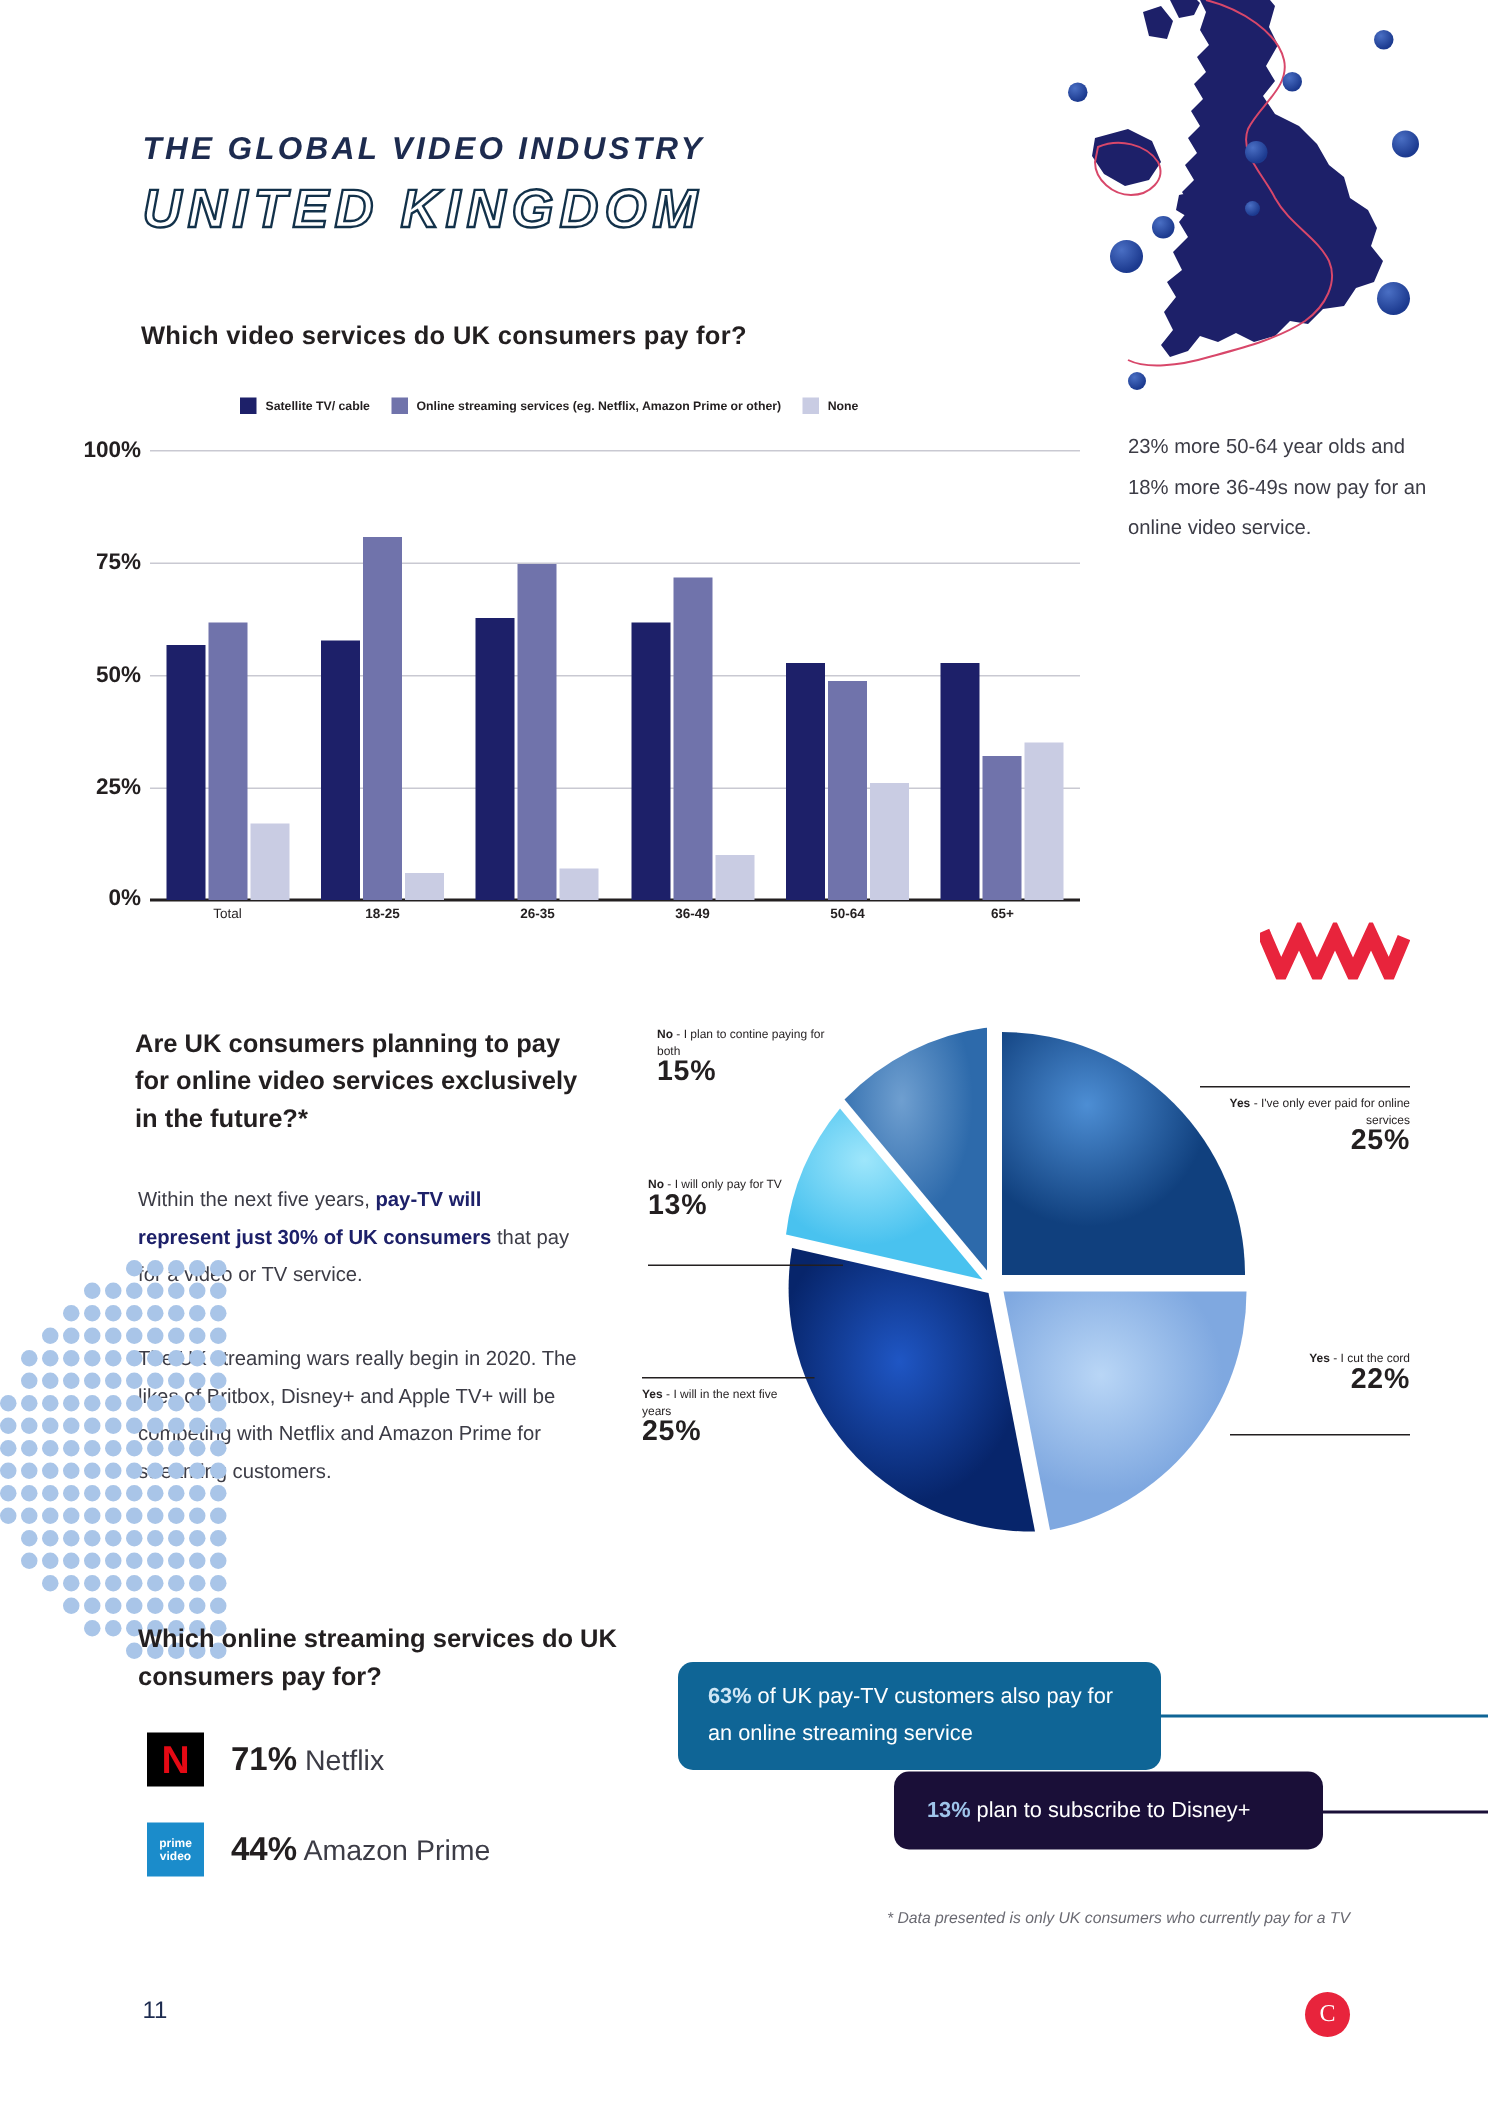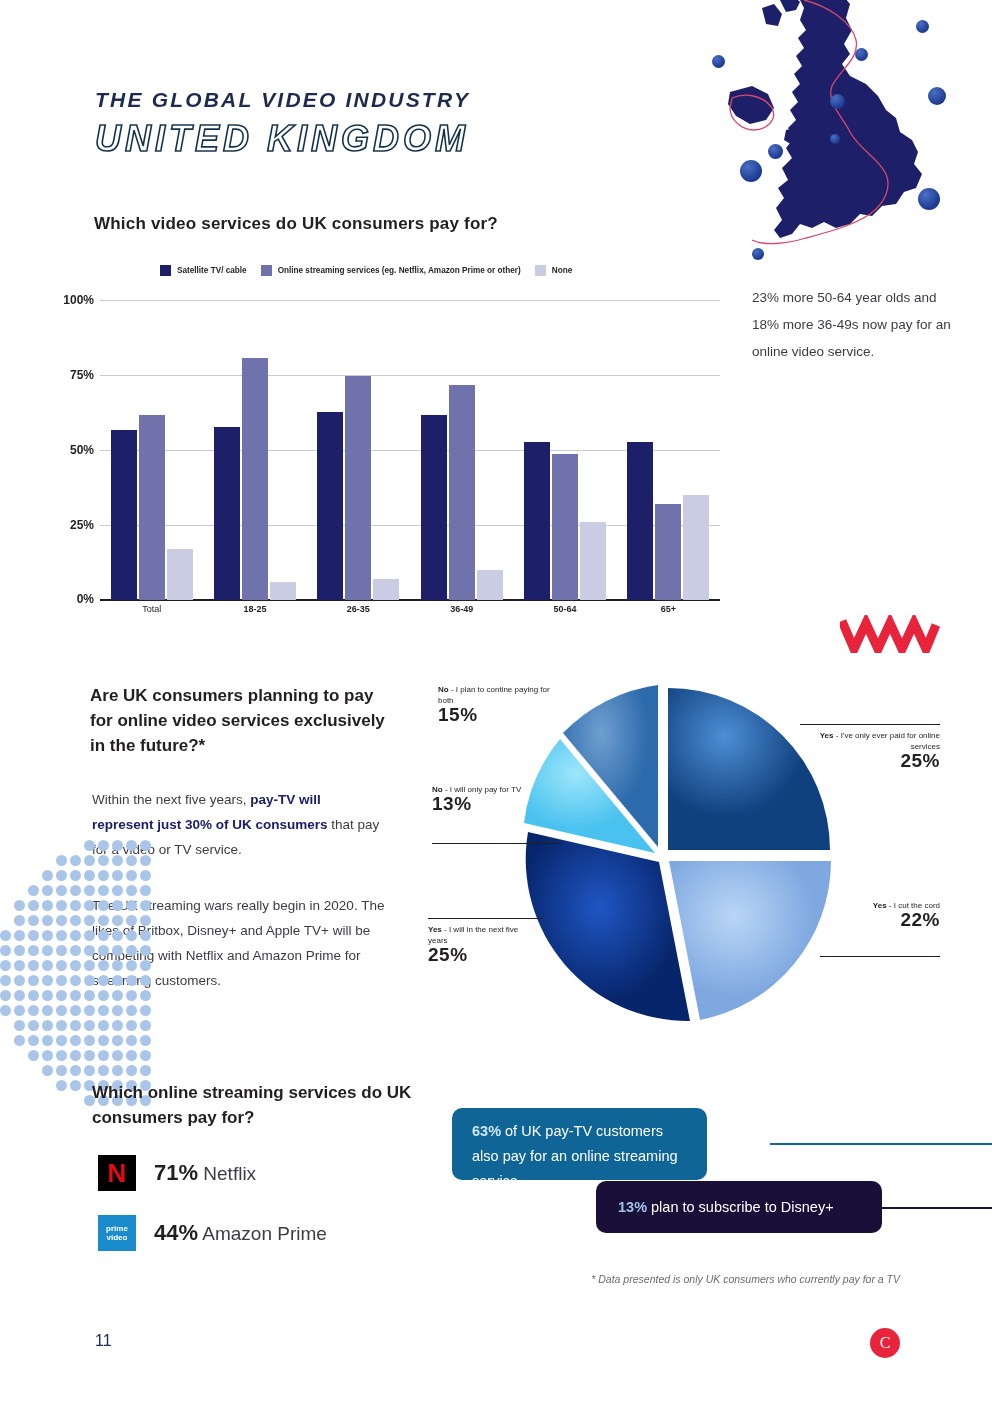--- a/index.html
+++ b/index.html
@@ -39,21 +39,21 @@
   }
   .legend { position:absolute; left:160px; top:265px; display:flex; align-items:center; gap:14px; }
   .legend-item { display:flex; align-items:center; gap:6px; }
   .legend-swatch { width:11px; height:11px; display:inline-block; }
   .legend-label { font-size:8.2px; font-weight:bold; color:#231f20; white-space:nowrap; }
 
   .chart { position:absolute; left:60px; top:300px; width:660px; height:300px; }
   .axis-label {
     position:absolute; right:100%; margin-right:6px;
     transform:translateY(-50%);
-    font-size:12px; font-weight:bold; color:#231f20; white-space:nowrap;
+    font-size:15px; font-weight:bold; color:#231f20; white-space:nowrap;
   }
   .gridline { position:absolute; left:40px; right:0; height:1px; background:#c9c9d2; }
   .gridline.base { background:#231f20; height:1.5px; }
   .plot { position:absolute; left:40px; right:0; top:0; bottom:0; display:flex; }
   .group { flex:1; display:flex; align-items:flex-end; justify-content:center; gap:2px; position:relative; }
   .bar { width:26px; }
   .cat-label {
     position:absolute; top:304px; transform:translateX(-50%);
     font-size:9px; color:#231f20; white-space:nowrap;
   }
@@ -110,21 +110,21 @@
 
   .nf-box { width:38px; height:36px; background:#000; display:flex; align-items:center; justify-content:center;
             color:#e50914; font-weight:bold; font-size:26px; font-family:"Liberation Sans", sans-serif; }
   .pv-box { width:38px; height:36px; background:#1b8ccb; display:flex; flex-direction:column;
             align-items:center; justify-content:center; color:#fff; font-size:8px; font-weight:bold; line-height:9px; }
   .now-box { font-size:22px; font-weight:bold; color:#10276b; letter-spacing:-1px; width:100px; }
   .now-box sup { font-size:10px; }
 
   
   .callout1 {
-    position:absolute; left:452px; top:1108px; width:255px; height:72px;
+    position:absolute; left:452px; top:1108px; width:322px; height:72px;
     background:#0f6596; border-radius:10px; color:#fff;
     font-size:14.5px; line-height:25px; padding:11px 20px;
   }
   .callout1 b { color:#cfe6f5; font-weight:bold; }
   .callout2 {
     position:absolute; left:596px; top:1181px; width:286px; height:52px;
     background:#1a0f38; border-radius:10px; color:#fff;
     font-size:14.5px; line-height:52px; padding:0 22px; white-space:nowrap;
   }
   .callout2 b { color:#9fc4ea; font-weight:bold; }

